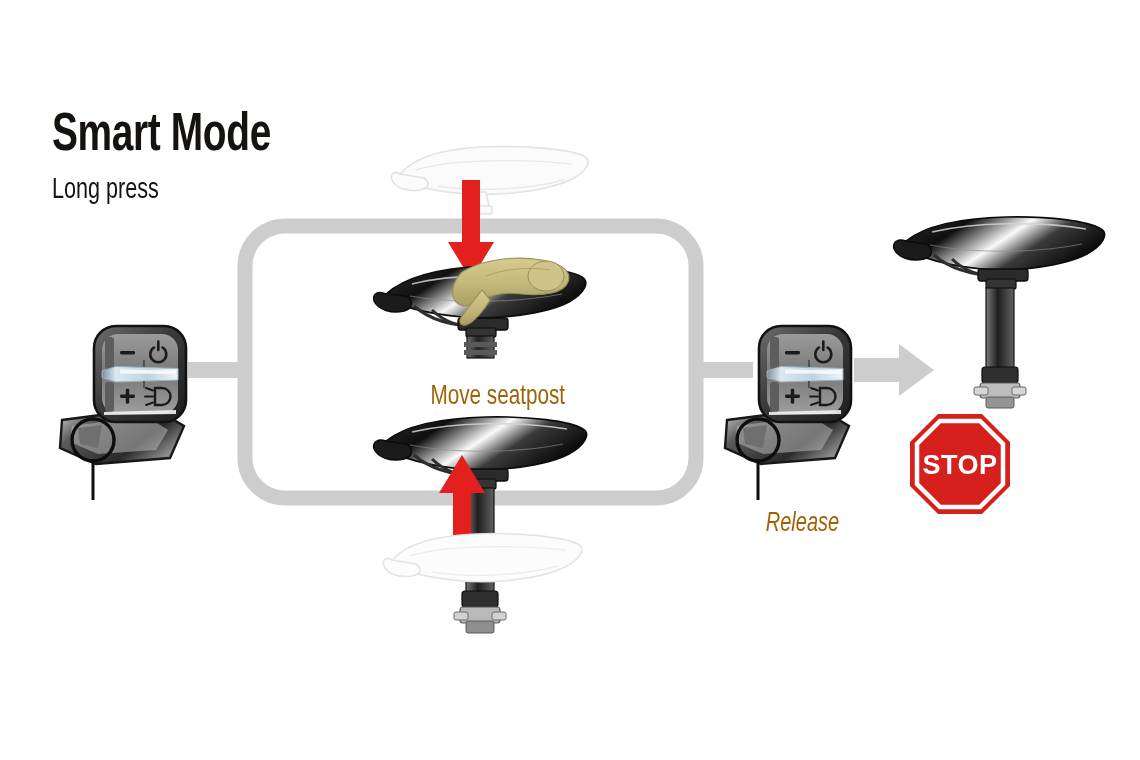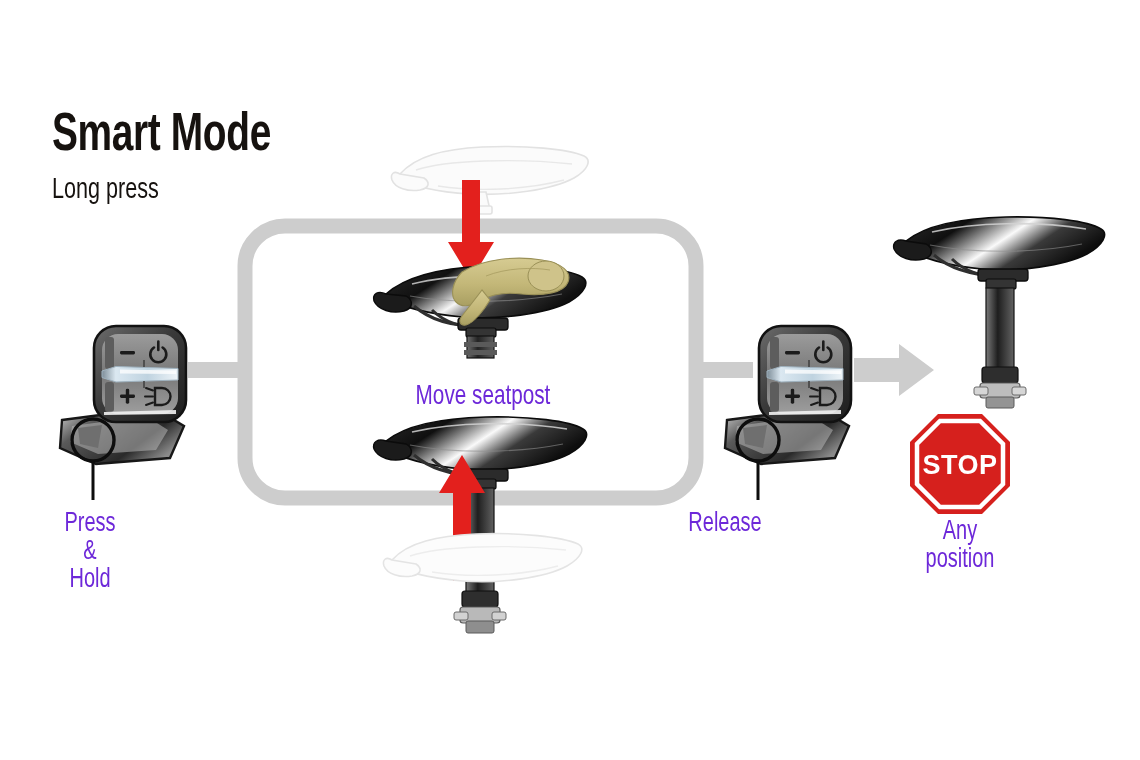--- a/index.html
+++ b/index.html
@@ -9,21 +9,21 @@
   .abs{position:absolute;}
 
   
   .cond{font-family:"Liberation Sans Narrow","Liberation Sans",sans-serif;
         transform-origin:left top;color:#16120f;}
   #title{left:52px;top:104px;font-size:54px;font-weight:700;letter-spacing:-0.5px;
          line-height:1;transform:scaleX(.72);}
   #subtitle{left:52px;top:173px;font-size:30px;font-weight:400;line-height:1;
             transform:scaleX(.72);}
   .caption{font-family:"Liberation Sans Narrow","Liberation Sans",sans-serif;
-           color:#6d28d9;font-size:27px;line-height:1.04;text-align:center;
+           color:#a16207;font-size:27px;line-height:1.04;text-align:right;
            font-weight:400;}
   .caption .sq{display:block;transform:scaleX(.74);}
 
   
   .gray{fill:#cdcdcd;}
   svg{display:block;overflow:visible;}
 
   
   .remote{width:150px;height:170px;}
 </style>
@@ -115,25 +115,20 @@
       </g>
       <path d="M46 90 L118 88 L118 92 L46 93 Z" fill="#f2f2f2" opacity=".9"></path>
     </g>
 
     <g>
       <circle cx="35" cy="118" r="21" fill="none" stroke="#0d0d0d" stroke-width="3.4"></circle>
       <line x1="35" y1="139" x2="35" y2="178" stroke="#0d0d0d" stroke-width="3"></line>
     </g>
   </svg>
 
-  <div class="abs caption" style="left:25px;top:508px;width:130px;">
-    <span class="sq">Press</span>
-    <span class="sq">&amp;</span>
-    <span class="sq">Hold</span>
-  </div>
 
   <svg class="abs" style="left:386px;top:140px;" width="210" height="80">
     <g fill="#fbfbfb" stroke="#e2e2e2" stroke-width="1.6">
       <path d="M14 34 C30 16 58 9 96 7 C140 5 182 9 198 16 C206 20 202 30 188 38
                C166 50 120 56 84 54 C52 52 26 46 14 38 Z"></path>
       <path d="M14 34 C8 30 4 34 6 40 C9 48 22 52 34 50 C44 48 44 42 38 38 Z"></path>
       <path d="M78 52 L82 70 L104 70 L100 52 Z"></path>
       <rect x="80" y="66" width="26" height="8" rx="2"></rect>
     </g>
     <g fill="none" stroke="#e8e8e8" stroke-width="1.4">
@@ -301,21 +296,21 @@
         </g>
       </g>
       <path d="M46 90 L118 88 L118 92 L46 93 Z" fill="#f2f2f2" opacity=".9"></path>
     </g>
     <g>
       <circle cx="35" cy="118" r="21" fill="none" stroke="#0d0d0d" stroke-width="3.4"></circle>
       <line x1="35" y1="139" x2="35" y2="178" stroke="#0d0d0d" stroke-width="3"></line>
     </g>
   </svg>
 
-  <div class="abs caption" style="left:660px;top:508px;width:130px;">
+  <div class="abs caption" style="left:726px;top:508px;width:130px;font-style:italic;">
     <span class="sq">Release</span>
   </div>
 
   <svg class="abs" style="left:888px;top:215px;" width="200" height="200">
     <defs>
       <linearGradient id="sadF" x1="0" y1="0" x2="1" y2=".4">
         <stop offset="0" stop-color="#2b2b2b"></stop>
           <stop offset=".3" stop-color="#0f0f0f"></stop>
         <stop offset=".57" stop-color="#fafafa"></stop>
           <stop offset=".75" stop-color="#3a3a3a"></stop>
@@ -353,18 +348,14 @@
       <rect x="98" y="182" width="28" height="11" rx="2" fill="#949494" stroke="#5a5a5a" stroke-width="1"></rect>
     </g>
   </svg>
 
   <svg class="abs" style="left:908px;top:412px;" width="104" height="104" viewBox="0 0 104 104">
     <polygon points="30,2 74,2 102,30 102,74 74,102 30,102 2,74 2,30" fill="#d6201d"></polygon>
     <polygon points="32,9 72,9 95,32 95,72 72,95 32,95 9,72 9,32" fill="none" stroke="#ffffff" stroke-width="4.5"></polygon>
     <text x="52" y="62" text-anchor="middle" fill="#ffffff" font-family="Liberation Sans, sans-serif" font-size="27" font-weight="700" letter-spacing="0.5">STOP</text>
   </svg>
 
-  <div class="abs caption" style="left:898px;top:516px;width:124px;">
-    <span class="sq">Any</span>
-    <span class="sq">position</span>
-  </div>
 
 </div>
 
 </body></html>

